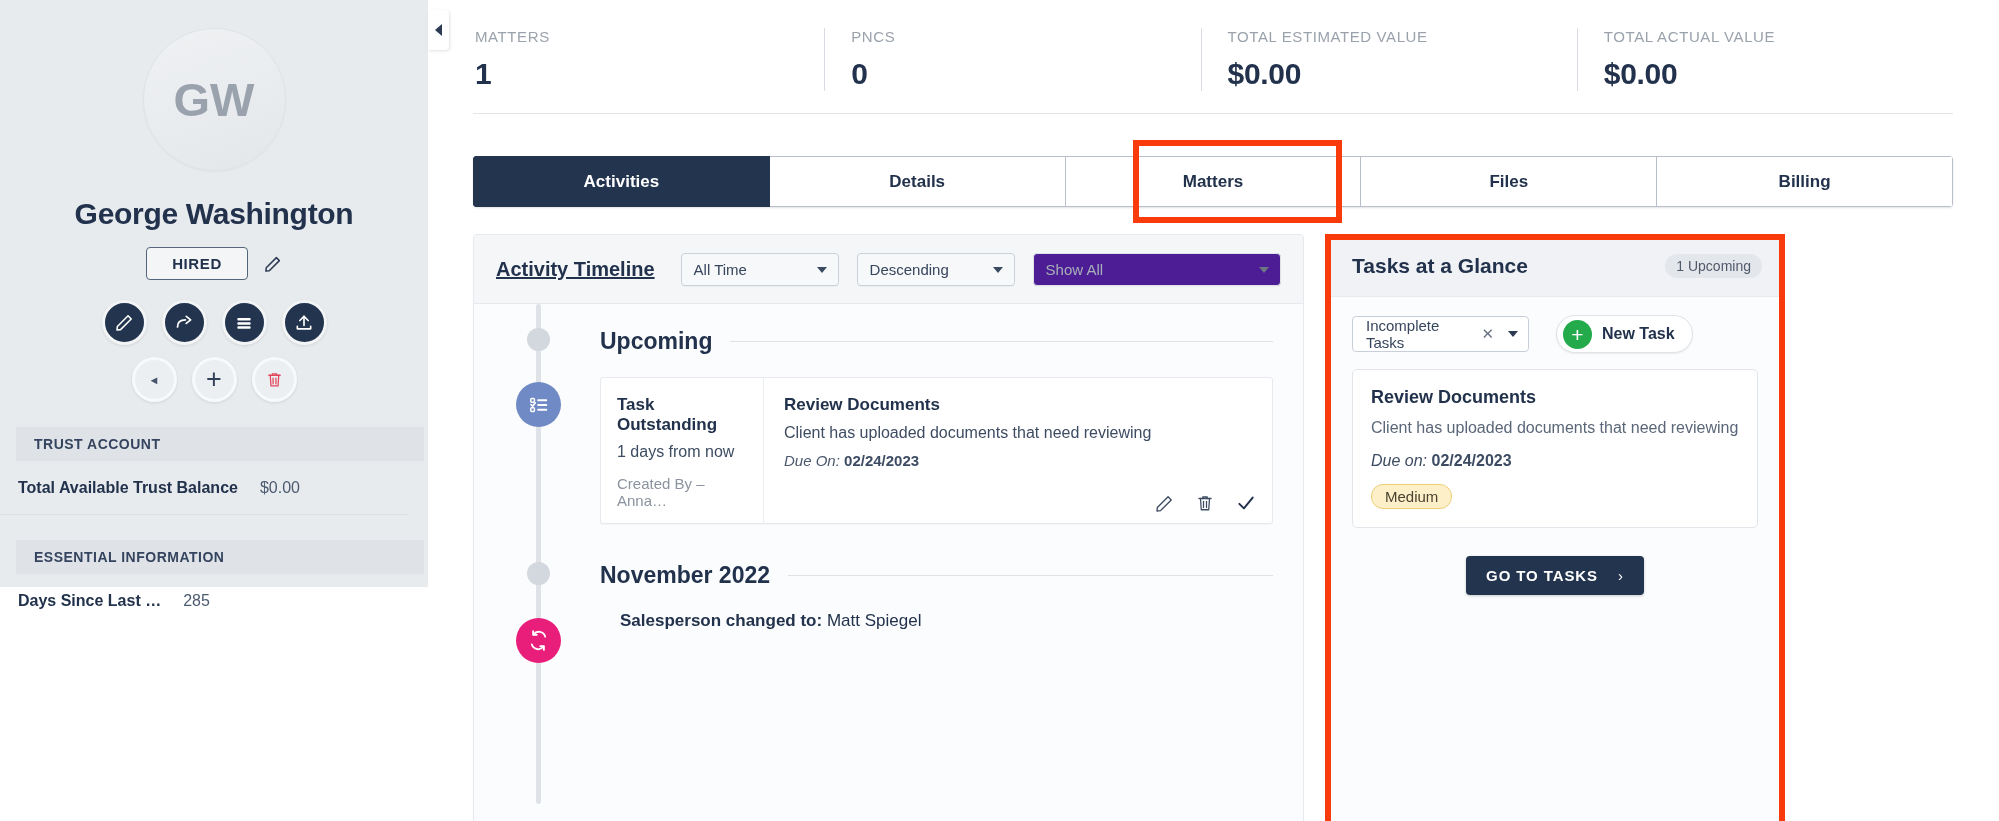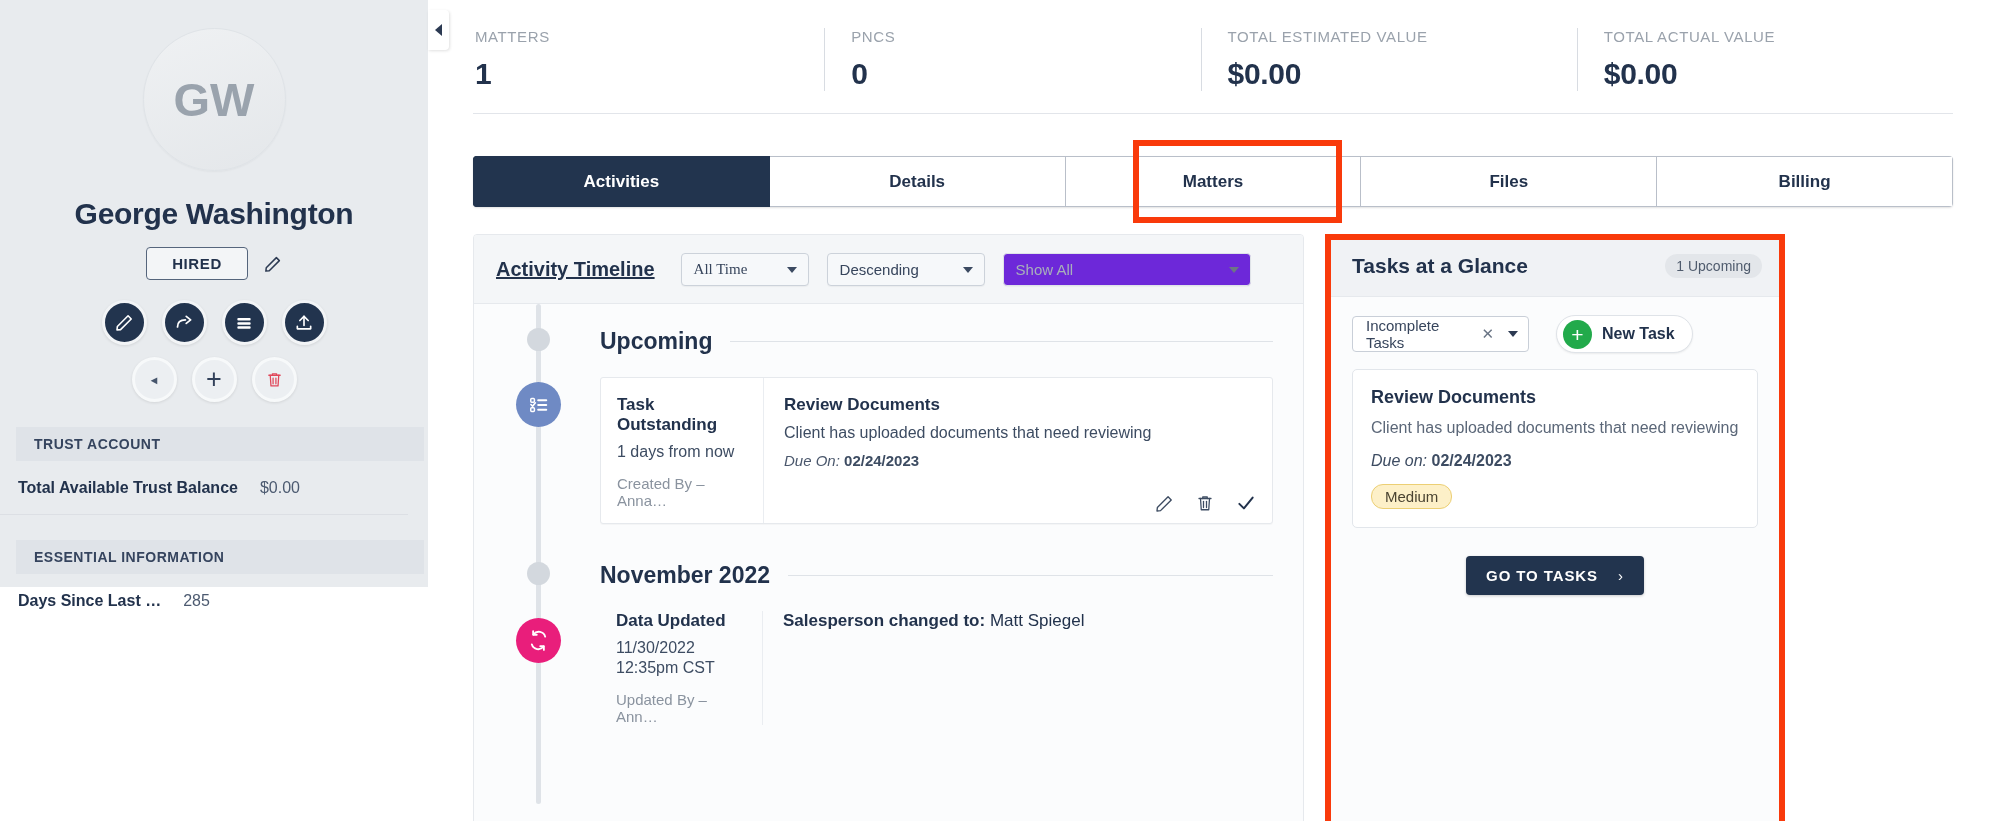--- a/index.html
+++ b/index.html
@@ -161,23 +161,23 @@
     position: relative;
     background: #f6f8fa;
     border: 1px solid #ccd2da;
     border-radius: 4px;
     height: 33px;
     display: flex; align-items: center;
     padding: 0 30px 0 12px;
     font-size: 15px; color: #37455c;
     box-shadow: 0 1px 1px rgba(0,0,0,0.04);
   }
-  .select.w1 { width: 128px; font-family: Liberation Serif, serif; }
+  .select.w1 { width: 158px; }
   .select.w2 { width: 158px; }
-  .select.w3 { width: 248px; color: #a8b0ba; border-color: #dfe3e8; background:#6d28d9; }
+  .select.w3 { width: 248px; color: #a8b0ba; border-color: #dfe3e8; background:#4c1d95; }
   .select .arr {
     position: absolute; right: 11px; top: 50%; transform: translateY(-50%);
     width: 0; height: 0;
     border-left: 5px solid transparent; border-right: 5px solid transparent;
     border-top: 6px solid #3b4a61;
   }
   .select.w3 .arr { border-top-color: #6d7685; }
 
   .tl-body { position: relative; padding: 0 0 0 0; }
   .tl-axis {
@@ -523,26 +523,20 @@
             <div class="tl-node pink" style="top:94px;">
               <svg width="23" height="23" viewBox="0 0 24 24" fill="none" stroke="#fff" stroke-width="1.9" stroke-linecap="round" stroke-linejoin="round">
                 <path d="M19 8a7 7 0 0 0-12.3-2.3"></path>
                   <polyline points="6.4,2.2 6.4,6 10.2,6"></polyline>
                 <path d="M5 16a7 7 0 0 0 12.3 2.3"></path>
                   <polyline points="17.6,21.8 17.6,18 13.8,18"></polyline>
               </svg>
             </div>
 
             <div class="plain-entry">
-              <div class="plain-left">
-                <div class="entry-kind">Data Updated</div>
-                <div class="entry-when">11/30/2022</div>
-                <div class="entry-when" style="margin-top:2px;">12:35pm CST</div>
-                <div class="entry-by">Updated By – Ann…</div>
-              </div>
               <div class="plain-right">
                 <div class="ptext">
                   <b>Salesperson changed to:</b>
                   <span>Matt Spiegel</span>
                 </div>
               </div>
             </div>
           </div>
 
         </div>

